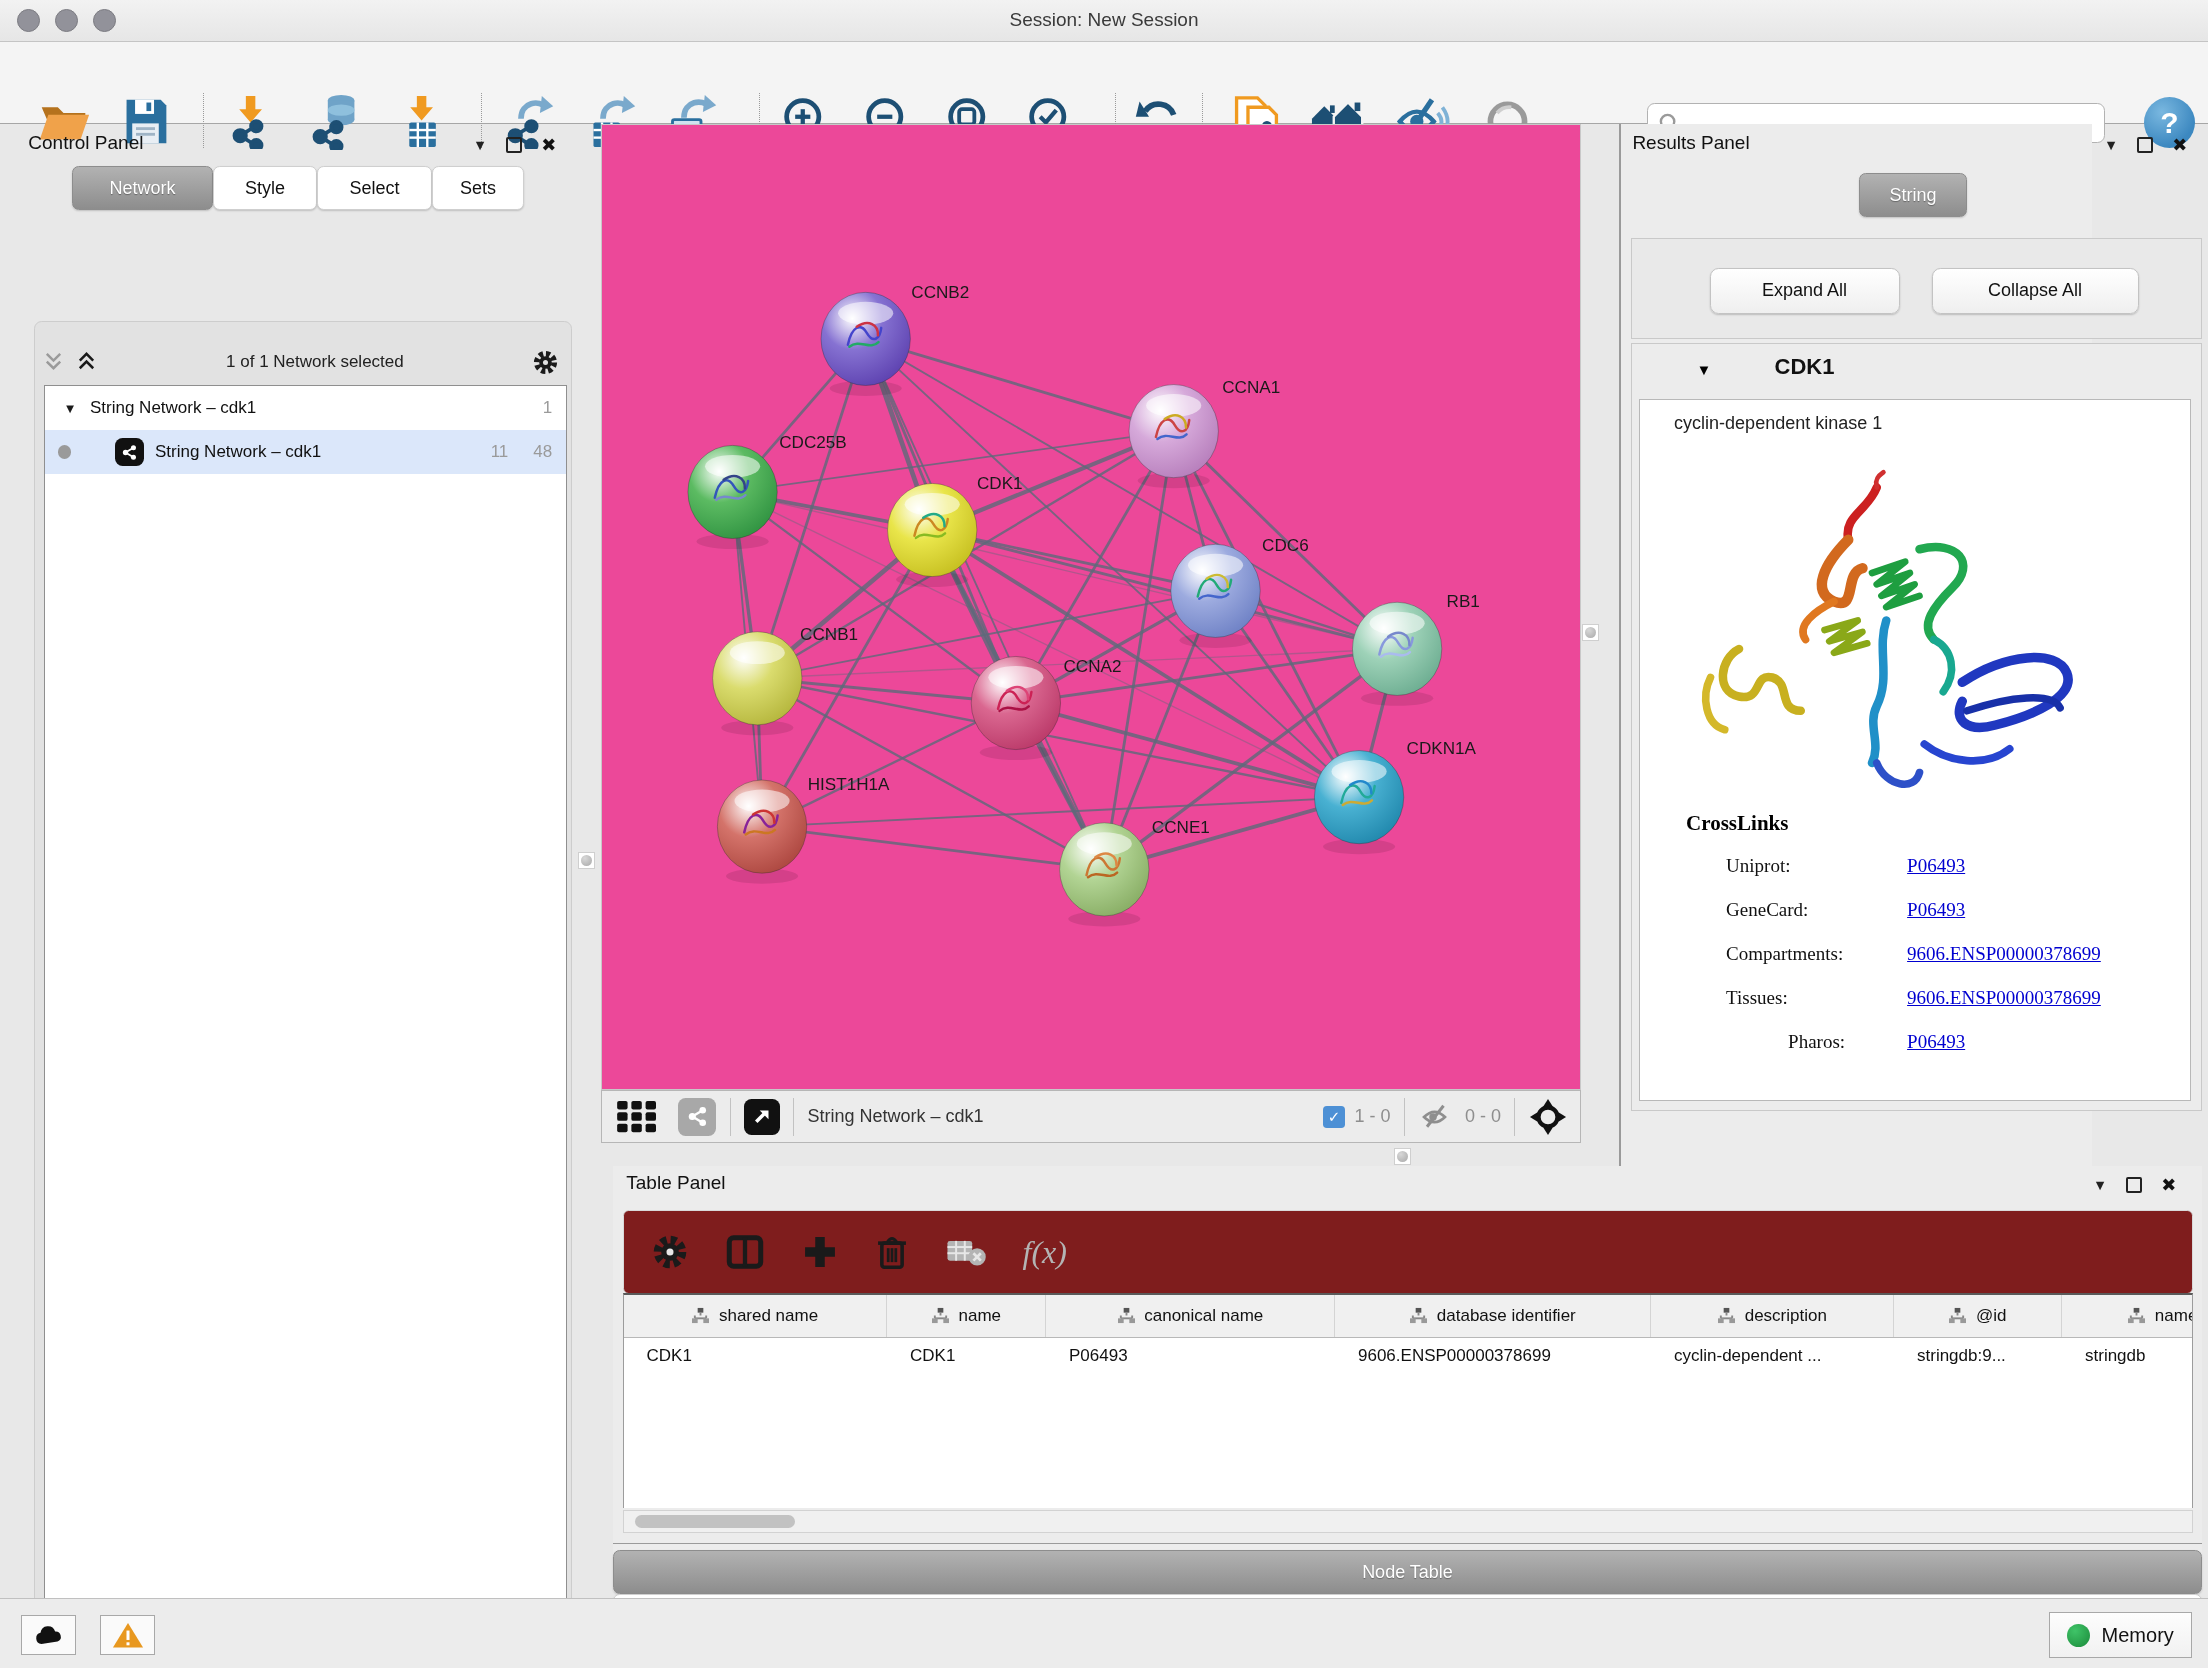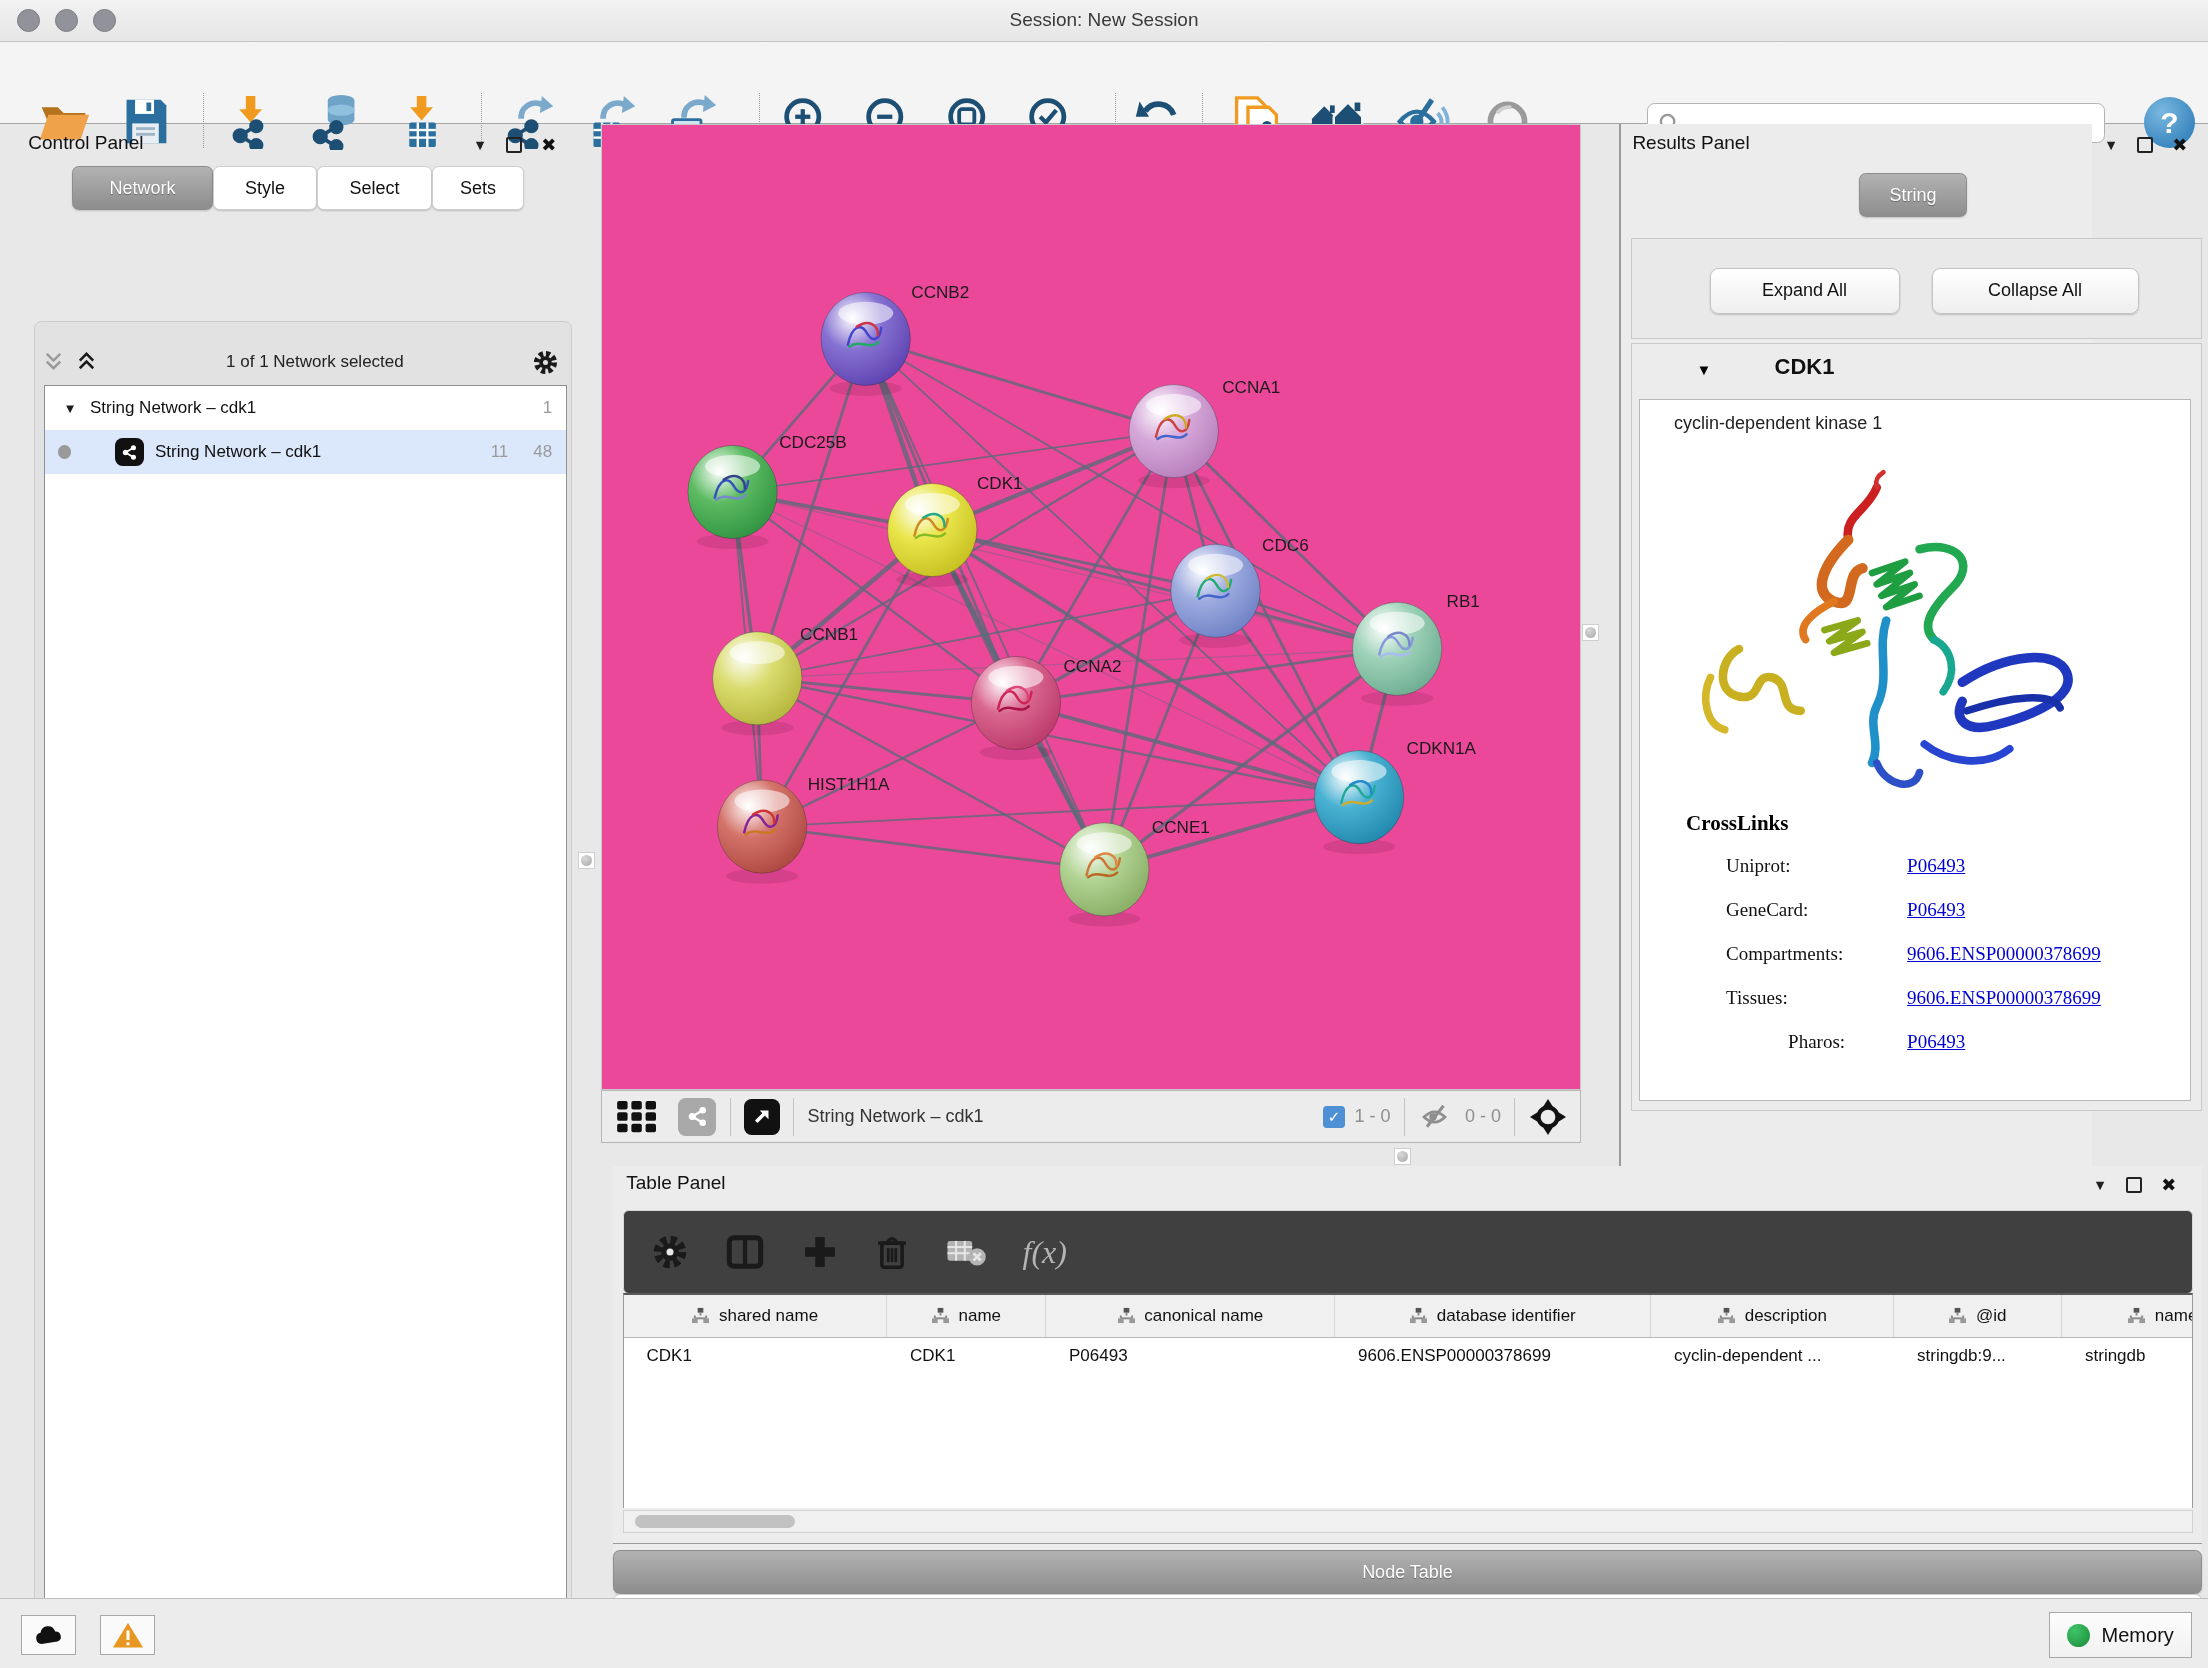--- a/index.html
+++ b/index.html
@@ -67,21 +67,21 @@
     align-items:center; justify-content:center; }
   #rp-protein-name { font-size:22px; font-weight:bold; color:#111; }
   #rp-subbox { background:#fff; border:1px solid #b8b8b8; }
   #rp-desc { font-size:18px; color:#222; }
   .serif { font-family:"Liberation Serif","DejaVu Serif",serif; }
   #crosslinks-heading { font-size:21px; font-weight:bold; color:#000; }
   .cl-row { font-size:19px; color:#111; }
   .cl-link { color:#0000d0; text-decoration:underline; }
   
   #table-panel { left:613px; top:1166px; width:1589px; height:426px; background:#ececec; }
-  #tp-toolbar { left:9.5px; top:44px; width:1570px; height:84px; background:#404040;
+  #tp-toolbar { left:9.5px; top:44px; width:1570px; height:84px; background:#7f1d1d;
     border:1px solid #d9d9d9; border-radius:5.7px; display:flex; align-items:center; gap:36px; padding-left:27px; }
   .fx { font-family:"Liberation Serif","DejaVu Serif",serif; font-style:italic; font-size:32px; color:#b4b4b4; }
   #tp-tablewrap { left:9.5px; top:127px; width:1570px; height:215px; background:#fff;
     border-top:2.9px solid #5a5a5a; border-left:1px solid #9c9c9c; border-right:1px solid #9c9c9c; overflow:hidden; }
   table { border-collapse:collapse; table-layout:fixed; width:1684px; }
   th { height:42px; background:#f0f0f0; border-right:1px solid #d4d4d4; border-bottom:1px solid #b8b8b8;
     font-size:17px; font-weight:normal; color:#111; text-align:center; }
   th .thc { display:flex; align-items:center; justify-content:center; gap:8.6px; }
   td { height:38px; font-size:17px; color:#111; padding-left:23px; border-right:1px solid transparent; }
   #tp-hscroll { left:9.5px; top:344px; width:1570px; height:23px; background:#f0f0f0; border:1px solid #d2d2d2; }

